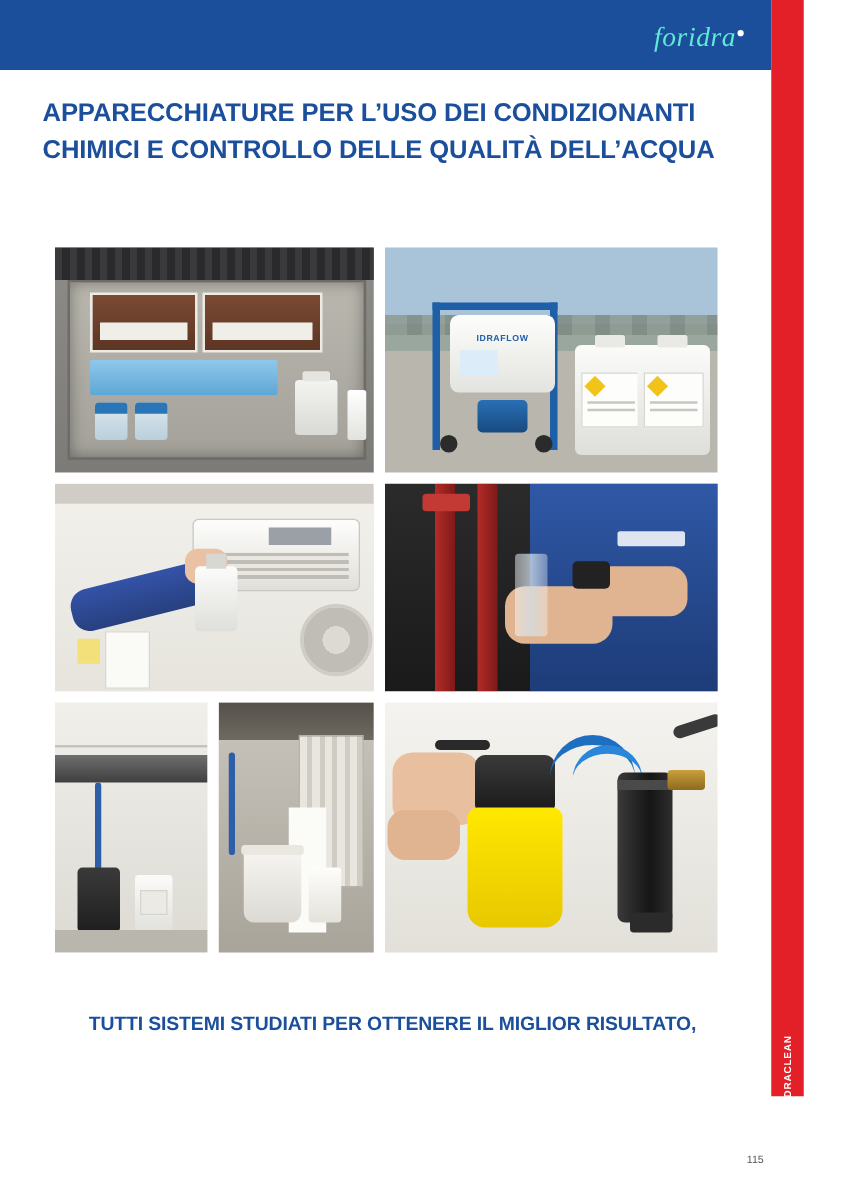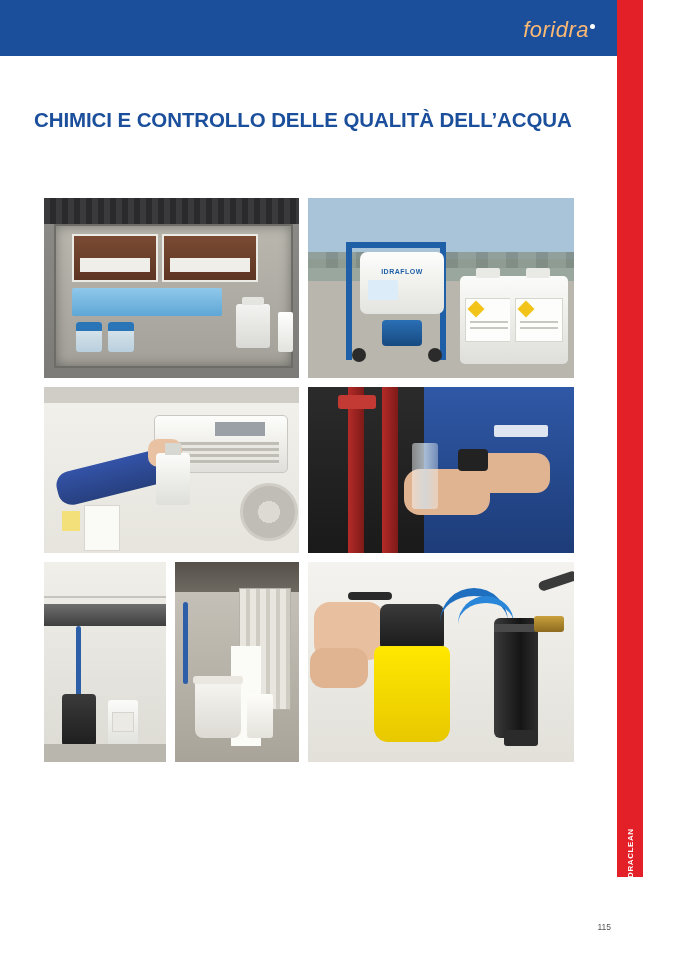--- a/index.html
+++ b/index.html
@@ -21,24 +21,24 @@
     left: 0;
     top: 0;
     width: 617px;
     height: 56px;
     background: #1b4f9c;
     display: flex;
     align-items: center;
     justify-content: flex-end;
   }
   .brand-logo {
-    color: #fdba74;
+    color: #5eead4;
     font-size: 22px;
     letter-spacing: 0.5px;
-    font-family: Liberation Sans, sans-serif;
+    font-family: Liberation Serif, serif;
     font-style: italic;
     padding-right: 22px;
     position: relative;
     top: 2px;
   }
   .brand-logo .dot {
     display: inline-block;
     width: 5px;
     height: 5px;
     background: #ffffff;
@@ -362,21 +362,21 @@
   <div class="brand-logo">
     <span>foridra</span><span class="dot"></span>
   </div>
 </div>
 
 <div class="side-tab">
   <span class="side-tab-label">IDRACLEAN</span>
 </div>
 
 <h1 class="page-title">
-  <br>
+  <span>APPARECCHIATURE PER L’USO DEI CONDIZIONANTI</span><br>
   <span>CHIMICI E CONTROLLO DELLE QUALITÀ DELL’ACQUA</span>
 </h1>
 
 <div class="gallery">
 
   <div class="row">
     <div class="photo p1">
       <div class="foam"></div>
       <div class="case">
         <div class="box-a">
@@ -497,16 +497,16 @@
       <div class="filter">
           <div class="band"></div>
         </div>
       <div class="brass"></div>
       <div class="valve7"></div>
     </div>
   </div>
 </div>
 
 <div class="caption">
-  <br>
+  <span>TUTTI SISTEMI STUDIATI PER OTTENERE IL MIGLIOR RISULTATO,</span><br>
 </div>
 
 <div class="page-number">115</div>
 
 </body></html>

